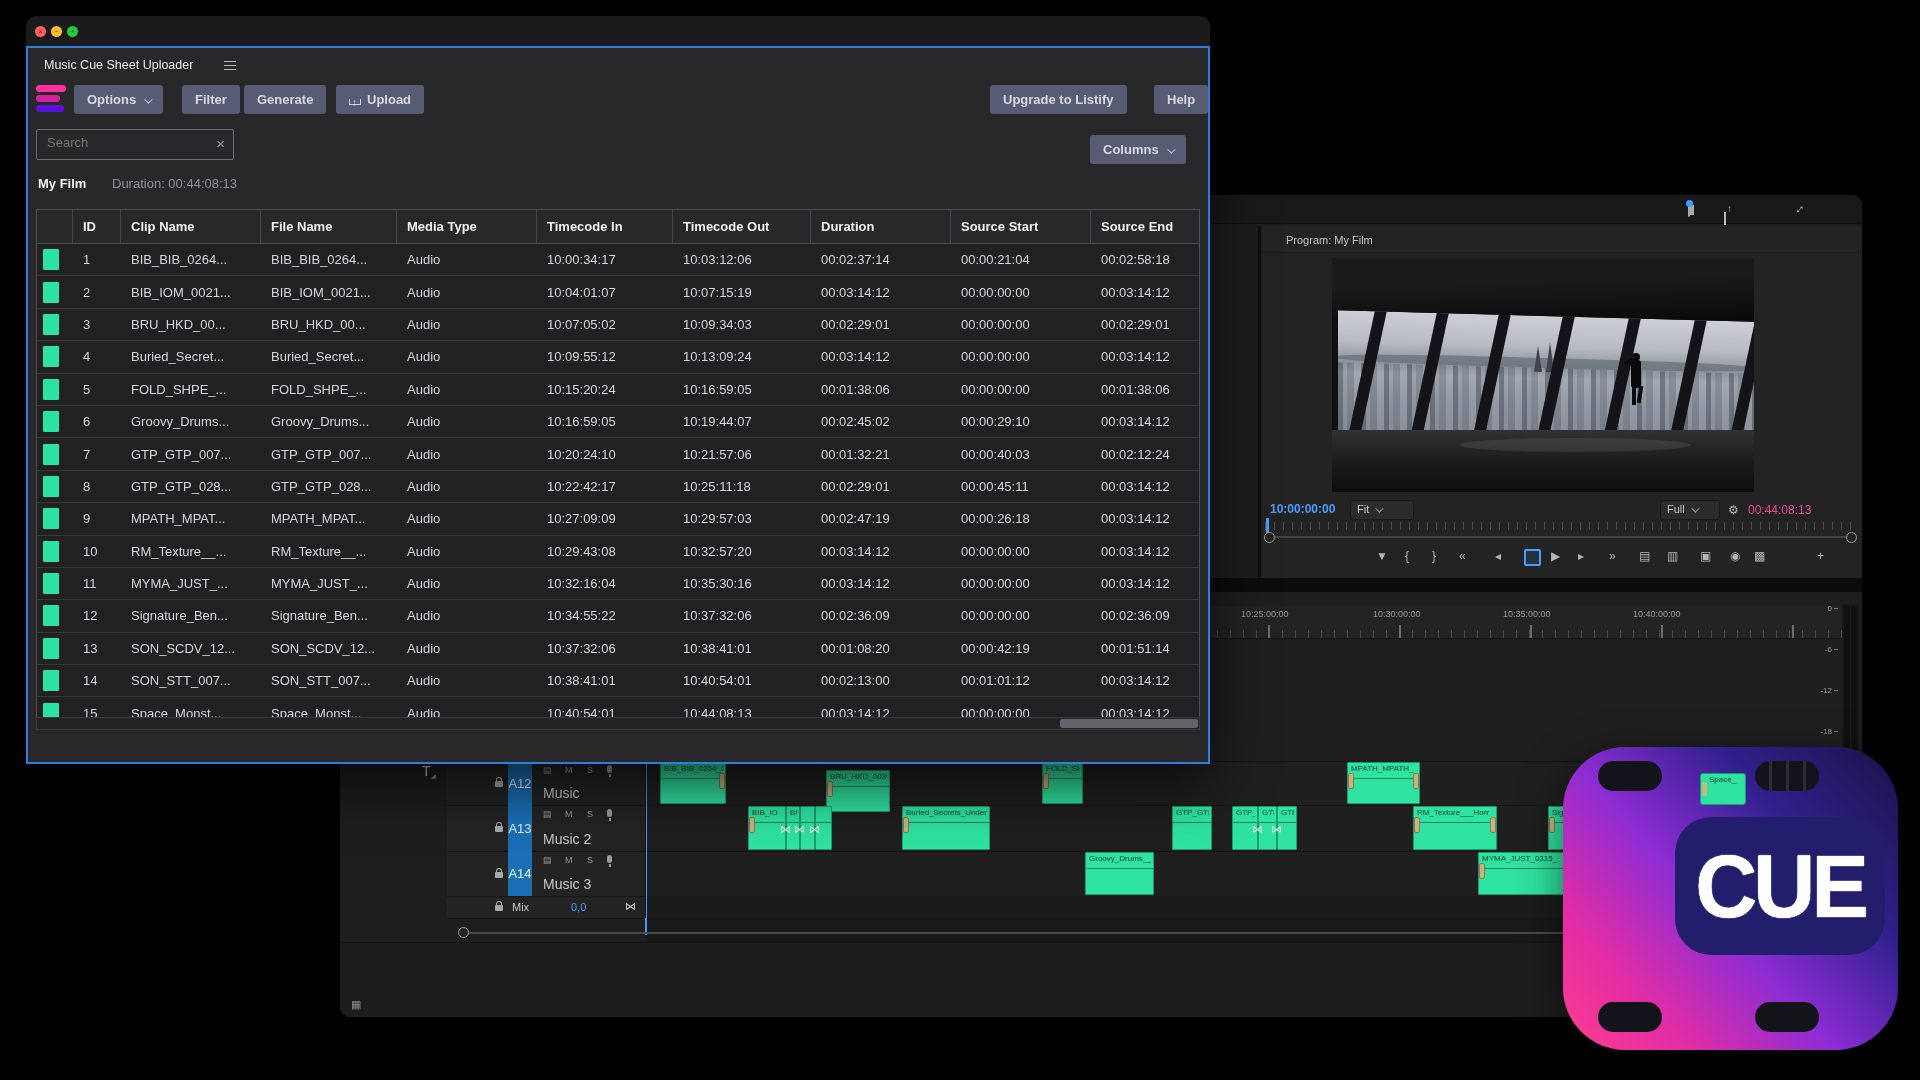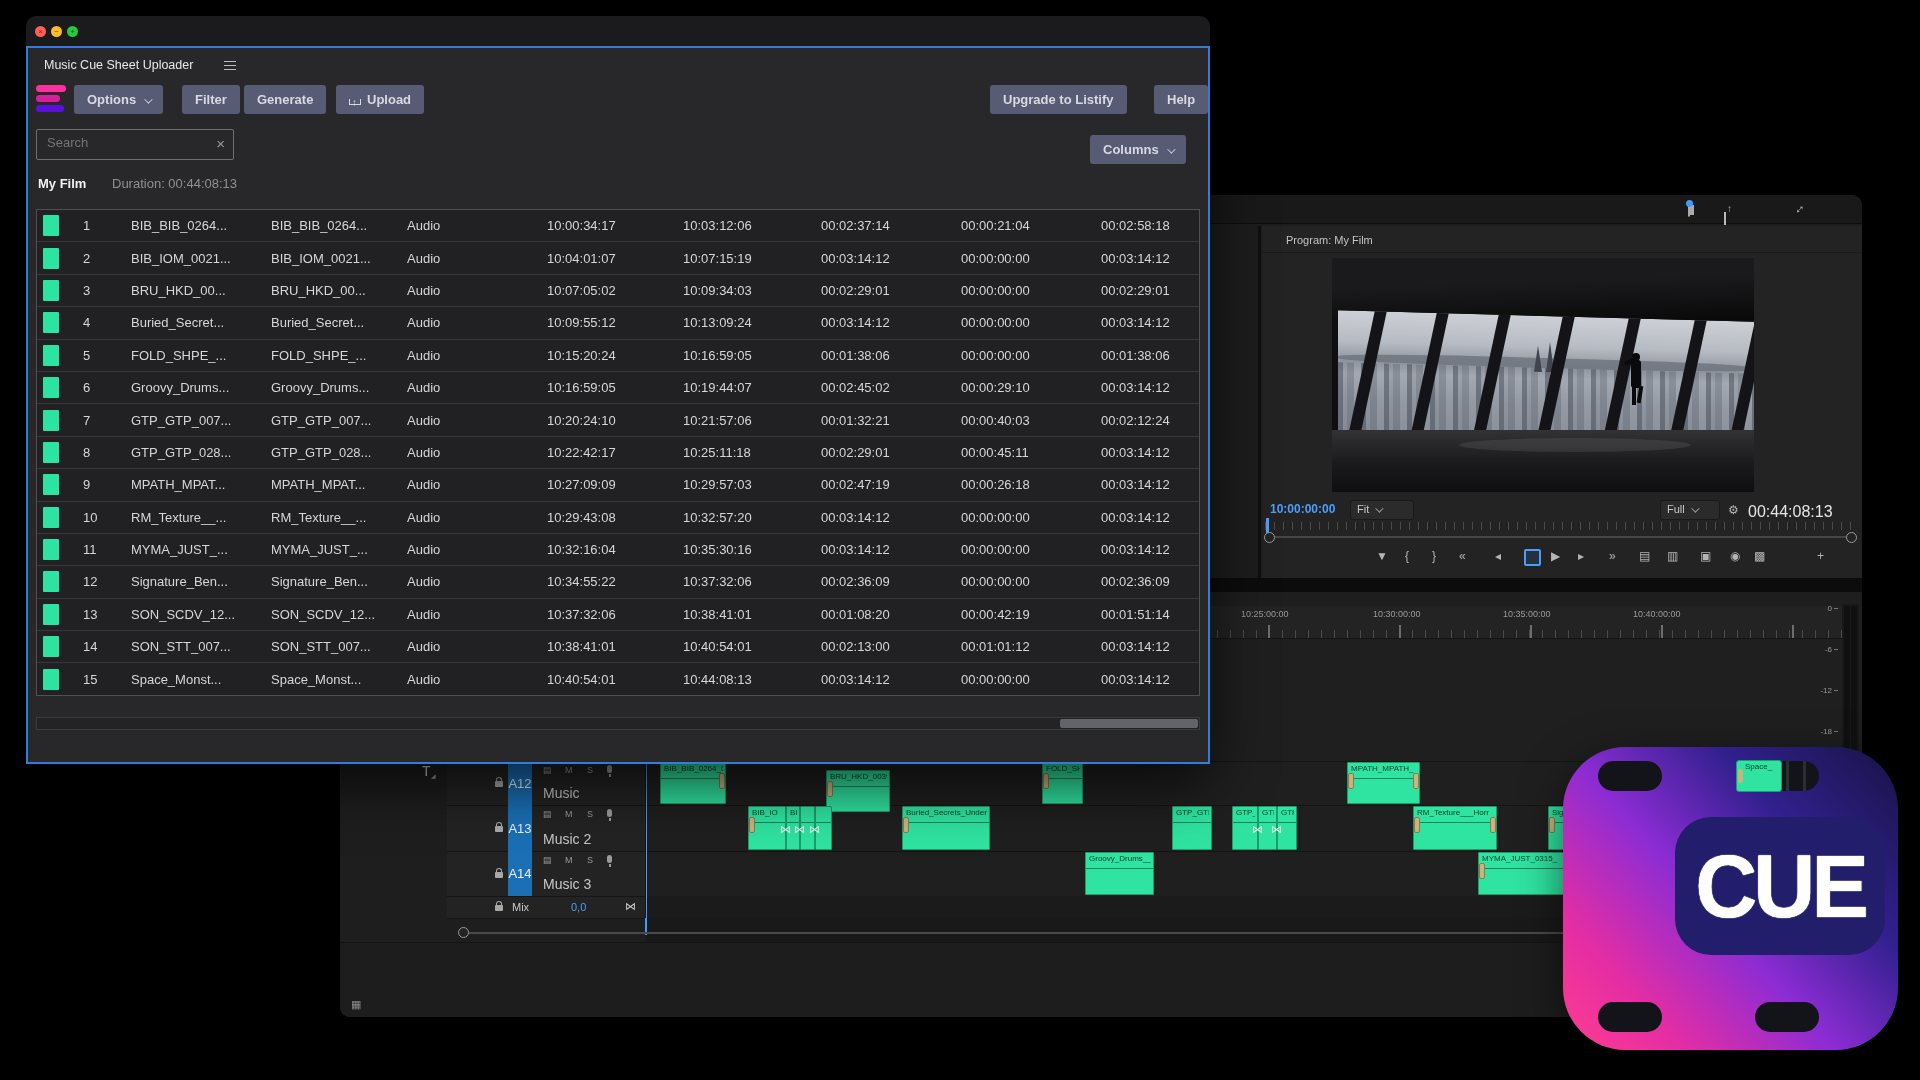--- a/index.html
+++ b/index.html
@@ -41,21 +41,21 @@
     background:linear-gradient(180deg,#323234 0%,#1a1a1c 55%,#0e0e10 100%);}
   .v-floor i{position:absolute;left:30%;top:8px;width:55%;height:14px;background:rgba(160,160,165,.15);border-radius:50%;}
   .person{position:absolute;}
   .p-head{position:absolute;left:2px;top:0;width:8px;height:8px;border-radius:50%;background:#0a0a0c;}
   .p-body{position:absolute;left:1px;top:7px;width:10px;height:28px;border-radius:3px;background:#0a0a0c;}
   .p-arm{position:absolute;left:-6px;top:6px;width:14px;height:4px;border-radius:2px;background:#0a0a0c;transform:rotate(-28deg);}
   .p-leg1{position:absolute;left:2px;top:33px;width:4px;height:19px;background:#0a0a0c;}
   .p-leg2{position:absolute;left:8px;top:33px;width:4px;height:17px;background:#0a0a0c;transform:rotate(9deg);}
 
   .tc-blue{color:#4a9eff;font-weight:bold;font-size:12px;}
-  .tc-gray{color:#e5e5e5;font-size:16px;}
+  .tc-gray{color:#ec4899;font-size:12px;}
   .mon-select{position:absolute;height:18px;background:#2b2b2b;border:1px solid #191919;border-radius:3px;
     color:#c8c8c8;font-size:11px;line-height:17px;padding:0 6px;}
   .caret{display:inline-block;width:5px;height:5px;border-right:1.5px solid #9a9a9a;border-bottom:1.5px solid #9a9a9a;
     transform:rotate(45deg) translateY(-2px);margin-left:6px;}
   .wrench{position:absolute;font-size:12px;color:#b4b4b4;}
   .scrub{position:absolute;left:925px;top:325px;width:593px;height:12px;
     background:repeating-linear-gradient(90deg,#4a4a4a 0 1px,transparent 1px 9px);background-position:0 2px;background-size:100% 8px;background-repeat:repeat-x;}
   .scrub-ph{position:absolute;left:926px;top:323px;width:3px;height:15px;background:#4a9eff;}
   .mon-scroll{position:absolute;left:934px;top:341px;width:578px;height:2px;background:#454545;}
   .knob{position:absolute;width:9px;height:9px;border:1.5px solid #9a9a9a;border-radius:50%;background:#232323;}
@@ -149,22 +149,22 @@
   
   #cuelogo{position:absolute;left:1563px;top:747px;width:335px;height:303px;z-index:15;border-radius:62px;
     background:linear-gradient(48deg,#ff3d8f 0%,#e42da4 20%,#8c2cd4 45%,#32208f 70%,#171345 100%);
     box-shadow:0 12px 44px rgba(0,0,0,.55);}
   .sprocket{position:absolute;width:64px;height:30px;border-radius:15px;background:#13131a;}
   .sprocket.striped{background:#13131a repeating-linear-gradient(90deg,transparent 0 14px,rgba(200,200,210,.14) 14px 17px);}
   .cue-plate{position:absolute;left:112px;top:70px;width:210px;height:138px;border-radius:36px;background:#221e6b;
     display:flex;align-items:center;justify-content:center;}
   .cue-text{color:#fff;font-size:86px;font-weight:bold;letter-spacing:-4px;transform:scaleY(1.04);
     text-shadow:0 0 1px #fff,0 0 1px #fff;}
-  .logo-frag{position:absolute;left:137px;top:13px;width:46px;height:32px;background:#2fe3a0;border:1px solid #1a9e6d;
-    border-radius:3px;box-sizing:border-box;overflow:hidden;margin-left:36px;}
+  .logo-frag{position:absolute;left:137px;top:26px;width:46px;height:32px;background:#2fe3a0;border:1px solid #1a9e6d;
+    border-radius:3px;box-sizing:border-box;overflow:hidden;}
   .logo-frag .lbl{position:absolute;left:8px;top:1px;font-size:8px;color:#0a3f2b;white-space:nowrap;}
   .logo-frag .tab{position:absolute;left:1px;top:8px;width:5px;height:14px;background:#c9b47e;border-radius:2px;}
 </style>
 </head>
 <body>
 
 <div id="stage">
 
   <div id="premiere">
     <div class="pr-topbar">
@@ -452,20 +452,32 @@
       <div class="search-box">
         <input placeholder="Search" style="">
         <span class="search-x">×</span>
       </div>
       <span class="btn" style="left:1062px;top:87px"><span>Columns</span><span class="caret"></span></span>
 
       <span class="proj-title">My Film</span>
       <span class="proj-dur">Duration: 00:44:08:13</span>
 
       <div class="cue-table" id="cue-table">
+          <div class="t-row t-head">
+            <div class="cell"></div>
+            <div class="cell">ID</div>
+            <div class="cell">Clip Name</div>
+            <div class="cell">File Name</div>
+            <div class="cell">Media Type</div>
+            <div class="cell">Timecode In</div>
+            <div class="cell">Timecode Out</div>
+            <div class="cell">Duration</div>
+            <div class="cell">Source Start</div>
+            <div class="cell">Source End</div>
+          </div>
           <div class="t-row t-body-row">
             <div class="cell swatch-cell">
               <span class="swatch"></span>
             </div>
             <div class="cell">1</div>
             <div class="cell">BIB_BIB_0264...</div>
             <div class="cell">BIB_BIB_0264...</div>
             <div class="cell">Audio</div>
             <div class="cell">10:00:34:17</div>
             <div class="cell">10:03:12:06</div>

